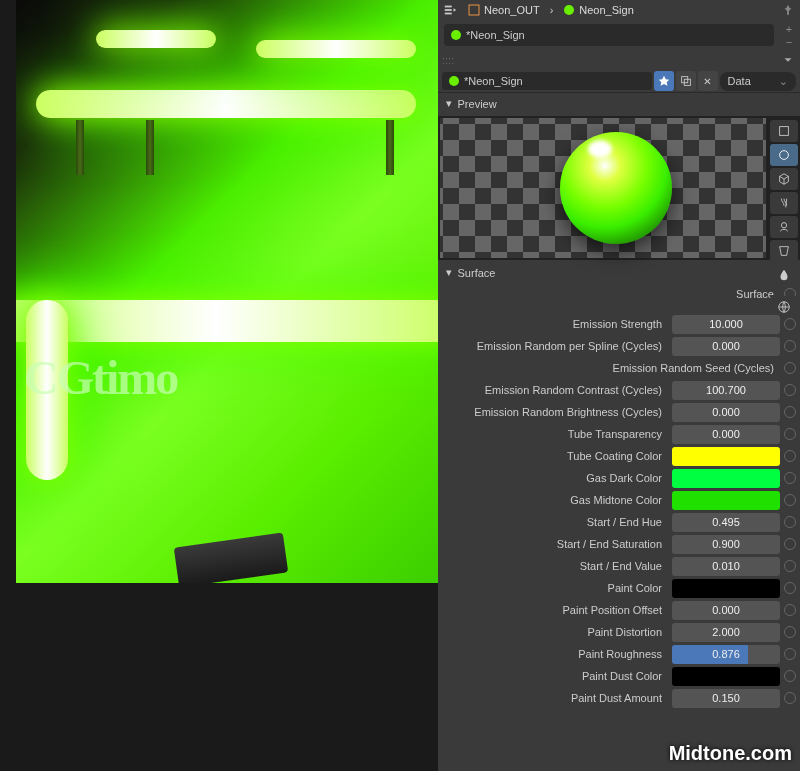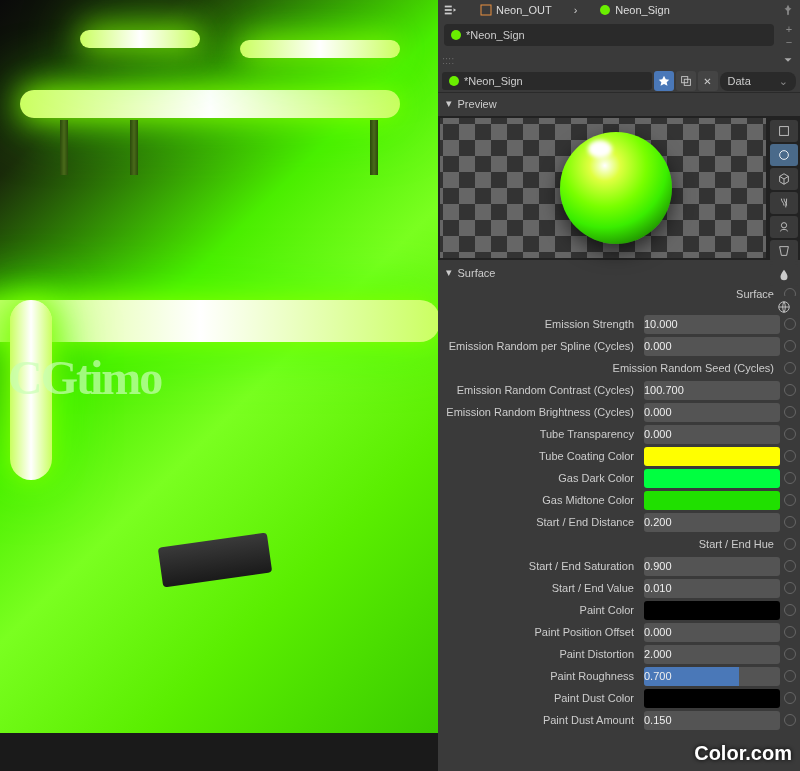--- a/index.html
+++ b/index.html
@@ -1,48 +1,48 @@
 <!DOCTYPE html>
 <html><head>
 <meta charset="utf-8">
 <style>
 *{margin:0;padding:0;box-sizing:border-box;font-family:sans-serif}
 body{background:#1a1a1a;width:800px;height:771px;overflow:hidden;position:relative;color:#ccc;font-size:11px}
-.viewport{position:absolute;left:0;top:0;width:438px;height:733px;background:linear-gradient(135deg,#0a0a0a 0%,#1a2a0a 15%,#4aee00 40%,#7aff20 55%,#5aee00 75%,#3acc00 100%);overflow:hidden}
+.viewport{position:absolute;left:16px;top:0;width:438px;height:583px;background:linear-gradient(135deg,#0a0a0a 0%,#1a2a0a 15%,#4aee00 40%,#7aff20 55%,#5aee00 75%,#3acc00 100%);overflow:hidden}
 .tube{position:absolute;background:linear-gradient(90deg,#caff60,#fff,#caff60);border-radius:20px;box-shadow:0 0 30px #8aff00,0 0 60px #3aff00}
 .tube.h{height:28px}
 .tube.v{width:28px}
 .connector{position:absolute;width:60px;height:20px;background:linear-gradient(180deg,#3a3a3a,#1a1a1a);border-radius:4px}
 .stand{position:absolute;width:8px;background:linear-gradient(90deg,#2a4a0a,#4a6a1a,#2a4a0a)}
 .watermark{position:absolute;left:8px;top:350px;font-size:48px;font-weight:bold;color:rgba(200,255,180,.7);font-family:Georgia,serif;letter-spacing:-2px}
 .watermark2{position:absolute;right:8px;bottom:6px;font-size:20px;font-weight:bold;color:#fff;text-shadow:0 0 4px #000}
 .panel{position:absolute;left:438px;top:0;width:362px;height:771px;background:#3a3a3a;display:flex;flex-direction:column}
 .header{background:#3a3a3a;border-bottom:1px solid #2a2a2a}
-.header-row{display:flex;align-items:center;height:20px;padding:2px 4px;gap:16px}
+.header-row{display:flex;align-items:center;height:20px;padding:2px 4px;gap:4px}
 .icon-btn{width:16px;height:16px;display:flex;align-items:center;justify-content:center;border-radius:3px;cursor:pointer}
 .pin{margin-left:auto}
 .tab{display:flex;align-items:center;gap:4px;padding:2px 6px;color:#ddd}
 .slot-row{display:flex;align-items:center;background:#2a2a2a;border-radius:4px;margin:4px;height:22px;padding:0 6px;gap:4px}
 .slot-plus{width:18px;text-align:center;color:#888;cursor:pointer}
 .data-row{display:flex;align-items:center;height:22px;padding:2px 4px;gap:2px}
 .data-field{flex:1;background:#2a2a2a;border-radius:3px;padding:3px 6px;display:flex;align-items:center;gap:4px}
 .data-dropdown{background:#2a2a2a;border-radius:8px;padding:3px 8px;display:flex;align-items:center;gap:4px}
 .sq-btn{width:20px;height:20px;background:#444;border-radius:3px;display:flex;align-items:center;justify-content:center;cursor:pointer;font-size:10px}
 .section-header{display:flex;align-items:center;padding:4px 8px;background:#3a3a3a;cursor:pointer;gap:6px}
 .preview-area{position:relative;height:144px;background:#222;margin:2px 0}
 .preview-img{width:326px;height:140px;background:repeating-conic-gradient(#666 0 25%,#333 0 50%) 50%/32px 32px;position:relative;margin:2px}
 .preview-sphere{position:absolute;left:120px;top:14px;width:112px;height:112px;border-radius:50%;background:radial-gradient(circle at 40% 30%,#fff 0%,#dfff40 15%,#7aff00 40%,#3aee00 60%,#1a7a00 85%,#0a2a00 100%);box-shadow:0 8px 20px rgba(0,0,0,.6)}
 .preview-hl{position:absolute;left:148px;top:22px;width:24px;height:18px;background:#fff;border-radius:50%;filter:blur(2px)}
 .preview-toolbar{position:absolute;right:0;top:2px;width:32px;display:flex;flex-direction:column;gap:2px;padding:2px}
 .pv-btn{width:28px;height:22px;background:#3a3a3a;border-radius:3px;display:flex;align-items:center;justify-content:center;cursor:pointer}
 .pv-btn.active{background:#4a6a8a}
 .props{flex:1;overflow-y:auto;background:#3a3a3a}
 .prop-row{display:flex;align-items:center;height:22px;padding:1px 4px;gap:4px}
 .prop-label{flex:1;text-align:right;padding-right:6px;color:#ccc;white-space:nowrap;overflow:hidden}
-.prop-value{width:136px;height:19px;background:#545454;border-radius:3px;display:flex;align-items:center;color:#eee;position:relative}
+.prop-value{width:108px;height:19px;background:#545454;border-radius:3px;display:flex;align-items:center;justify-content:center;color:#eee;position:relative}
 .prop-value.slider{background:#545454}
 .prop-value.slider::before{content:'';position:absolute;left:0;top:0;height:100%;background:#4a78b8;border-radius:3px 0 0 3px}
 .prop-value.s-full::before{width:100%;border-radius:3px}
 .prop-value.s-70::before{width:70%}
 .prop-value .txt{position:relative;z-index:1}
 .prop-value.color{background:#fff}
 .prop-dot{width:12px;height:12px;border-radius:50%;border:1px solid #666;cursor:pointer}
 .surface-val{width:130px;height:19px;background:#2a2a2a;border-radius:3px;display:flex;align-items:center;padding:0 6px}
 .ico{width:14px;height:14px}
 .mesh-ico{width:12px;height:12px;display:inline-block}
@@ -254,28 +254,24 @@
           <div class="prop-label">Gas Dark Color</div>
           <div class="prop-value color" style="background: rgb(0, 255, 64);"></div>
           <div class="prop-dot"></div>
         </div>
         <div class="prop-row">
           <div class="prop-label">Gas Midtone Color</div>
           <div class="prop-value color" style="background: rgb(32, 224, 0);"></div>
           <div class="prop-dot"></div>
         </div>
         <div class="prop-row">
-          <div class="prop-label">Start / End Distance</div>
-          <div class="prop-value">
-            <span class="txt">0.200</span>
-          </div>
-          <div class="prop-dot"></div>
-        </div>
-        <div class="prop-row">
           <div class="prop-label">Start / End Hue</div>
+          <div class="prop-value">
+            <span class="txt">0.495</span>
+          </div>
           <div class="prop-dot"></div>
         </div>
         <div class="prop-row">
           <div class="prop-label">Start / End Saturation</div>
           <div class="prop-value">
             <span class="txt">0.900</span>
           </div>
           <div class="prop-dot"></div>
         </div>
         <div class="prop-row">
@@ -300,33 +296,33 @@
         <div class="prop-row">
           <div class="prop-label">Paint Distortion</div>
           <div class="prop-value">
             <span class="txt">2.000</span>
           </div>
           <div class="prop-dot"></div>
         </div>
         <div class="prop-row">
           <div class="prop-label">Paint Roughness</div>
           <div class="prop-value slider s-70">
-            <span class="txt">0.700</span>
+            <span class="txt">0.876</span>
           </div>
           <div class="prop-dot"></div>
         </div>
         <div class="prop-row">
           <div class="prop-label">Paint Dust Color</div>
           <div class="prop-value color" style="background: rgb(0, 0, 0);"></div>
           <div class="prop-dot"></div>
         </div>
         <div class="prop-row">
           <div class="prop-label">Paint Dust Amount</div>
           <div class="prop-value">
             <span class="txt">0.150</span>
           </div>
           <div class="prop-dot"></div>
         </div>
       </div>
   </div>
 </div>
 
-<div class="watermark2">Color.com</div>
+<div class="watermark2">Midtone.com</div>
 
 </body></html>

